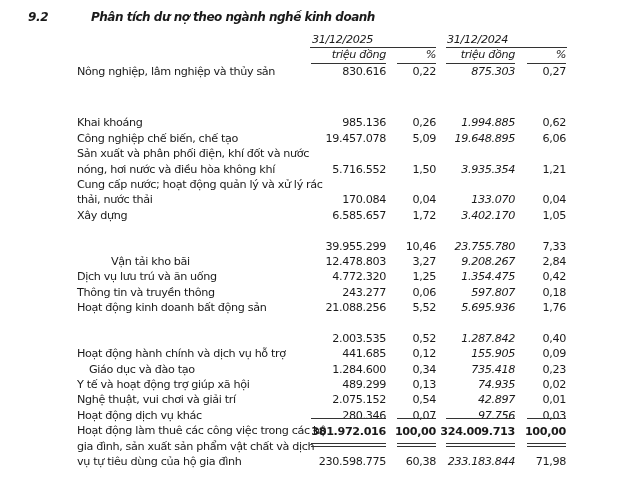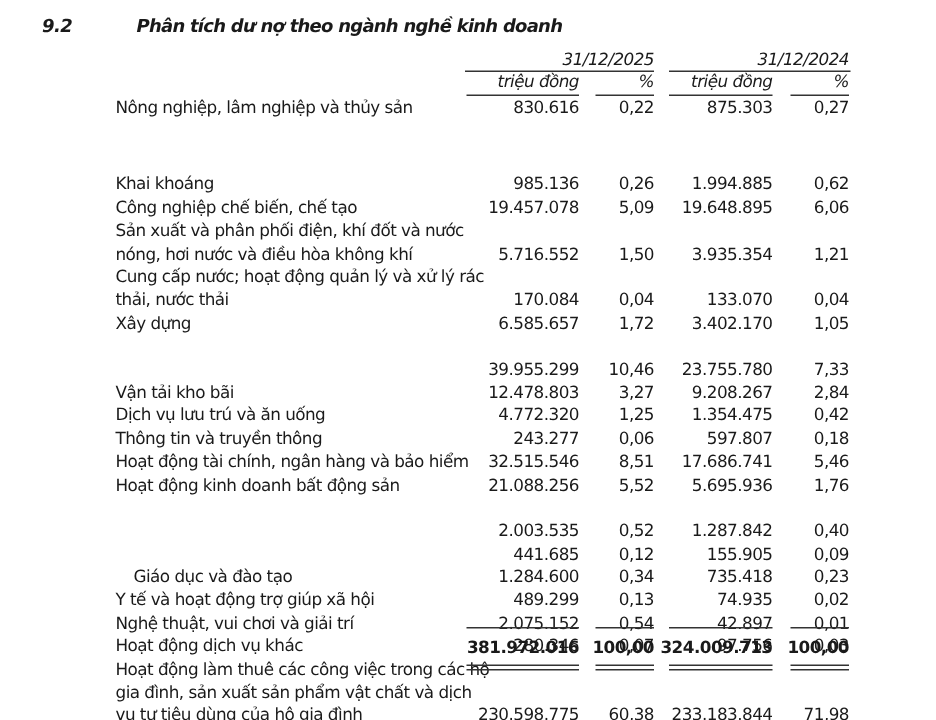--- a/index.html
+++ b/index.html
@@ -1,30 +1,30 @@
 <!DOCTYPE html>
 <html><head>
 <meta charset="utf-8">
 <style>
   html, body { margin: 0; padding: 0; background: #ffffff; }
   body { width: 624px; height: 480px; position: relative; overflow: hidden;
          font-family: "DejaVu Sans", sans-serif; color: #1a1a1a; font-size: 11.2px; letter-spacing: -0.35px; }
   .sec-num { position: absolute; left: 28px; top: 10px; font-weight: bold; font-style: italic; font-size: 12px; }
   .sec-title { position: absolute; left: 91px; top: 10px; font-weight: bold; font-style: italic; font-size: 12px; letter-spacing: -0.5px; }
-  .hdr { position: absolute; font-style: italic; text-align: right; }
+  .hdr { position: absolute; font-style: italic; text-align: left; }
   .hdr-date { top: 33px; }
   .hdr-unit { top: 48px; }
   .uline { position: absolute; height: 0; border-top: 1.3px solid #333; }
   .table { position: absolute; left: 0; top: 64px; width: 624px; }
   .row { position: relative; }
   .row .label { position: absolute; left: 77px; width: 250px; line-height: 15.4px; }
   .row .num { position: absolute; text-align: right; line-height: 15.4px; bottom: 0; }
   .c1 { right: calc(624px - 386px); }
   .c2 { right: calc(624px - 436px); }
-  .c3 { right: calc(624px - 515px); }
+  .c3 { right: calc(624px - 515px); font-style: italic; }
   .c4 { right: calc(624px - 566px); }
   .total { position: absolute; top: 424px; left: 0; width: 624px; height: 16px; font-weight: bold; }
   .total .num { position: absolute; line-height: 16px; text-align: right; }
 </style>
 </head>
 <body>
 
 <div class="sec-num">9.2</div>
 <div class="sec-title">Phân tích dư nợ theo ngành nghề kinh doanh</div>
 
@@ -84,21 +84,21 @@
       <div class="num c2">1,72</div>
       <div class="num c3">3.402.170</div>
       <div class="num c4">1,05</div>
     </div>
     <div class="row" style="height: 30.8px;">
       <div class="num c1">39.955.299</div>
       <div class="num c2">10,46</div>
       <div class="num c3">23.755.780</div>
       <div class="num c4">7,33</div>
     </div>
-    <div class="row" style="height: 15.4px;">
+    <div class="row" style="height: 15.4px; margin-left: 34px;">
       <div class="label">Vận tải kho bãi</div>
       <div class="num c1">12.478.803</div>
       <div class="num c2">3,27</div>
       <div class="num c3">9.208.267</div>
       <div class="num c4">2,84</div>
     </div>
     <div class="row" style="height: 15.4px;">
       <div class="label">Dịch vụ lưu trú và ăn uống</div>
       <div class="num c1">4.772.320</div>
       <div class="num c2">1,25</div>
@@ -106,40 +106,34 @@
       <div class="num c4">0,42</div>
     </div>
     <div class="row" style="height: 15.4px;">
       <div class="label">Thông tin và truyền thông</div>
       <div class="num c1">243.277</div>
       <div class="num c2">0,06</div>
       <div class="num c3">597.807</div>
       <div class="num c4">0,18</div>
     </div>
     <div class="row" style="height: 15.4px;">
-      <div class="label">Hoạt động tài chính, ngân hàng và bảo hiểm</div>
-      <div class="num c1">32.515.546</div>
-      <div class="num c2">8,51</div>
-      <div class="num c3">17.686.741</div>
-      <div class="num c4">5,46</div>
-    </div>
-    <div class="row" style="height: 15.4px;">
       <div class="label">Hoạt động kinh doanh bất động sản</div>
       <div class="num c1">21.088.256</div>
       <div class="num c2">5,52</div>
       <div class="num c3">5.695.936</div>
       <div class="num c4">1,76</div>
     </div>
     <div class="row" style="height: 30.8px;">
       <div class="num c1">2.003.535</div>
       <div class="num c2">0,52</div>
       <div class="num c3">1.287.842</div>
       <div class="num c4">0,40</div>
     </div>
     <div class="row" style="height: 15.4px;">
+      <div class="label">Hoạt động hành chính và dịch vụ hỗ trợ</div>
       <div class="num c1">441.685</div>
       <div class="num c2">0,12</div>
       <div class="num c3">155.905</div>
       <div class="num c4">0,09</div>
     </div>
     <div class="row" style="height: 15.4px; margin-left: 12px;">
       <div class="label">Giáo dục và đào tạo</div>
       <div class="num c1">1.284.600</div>
       <div class="num c2">0,34</div>
       <div class="num c3">735.418</div>

